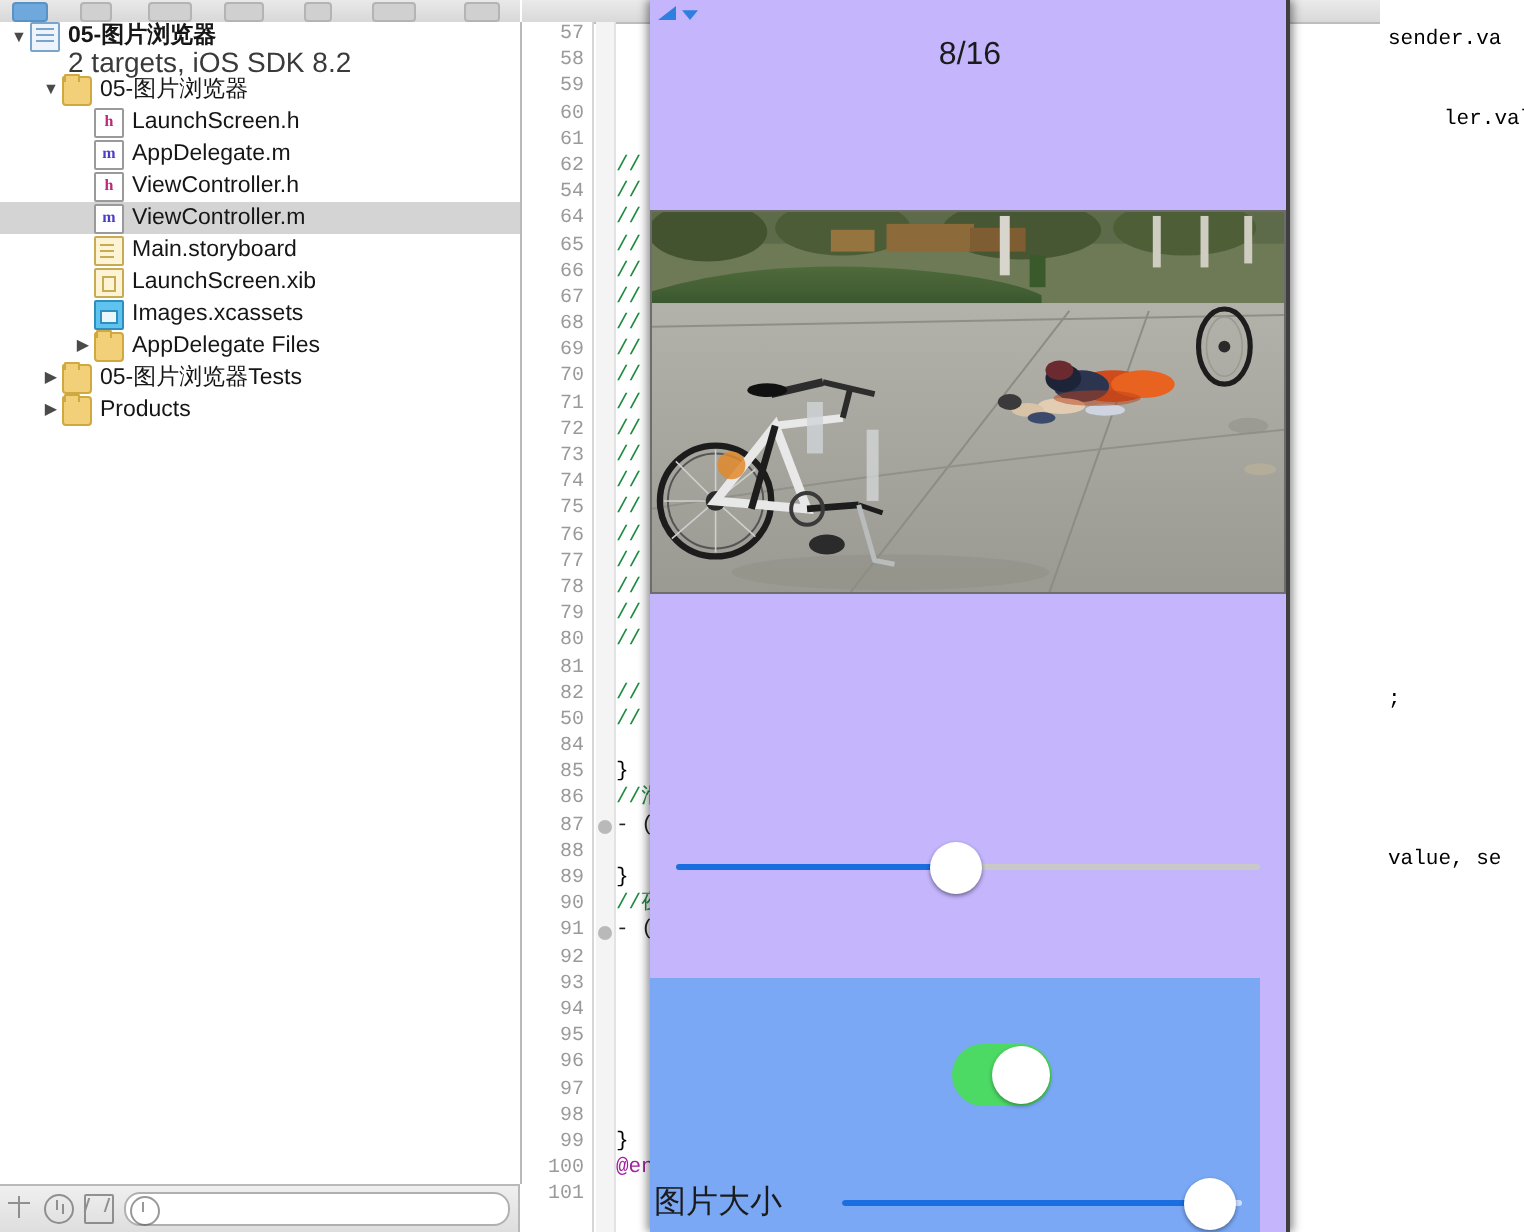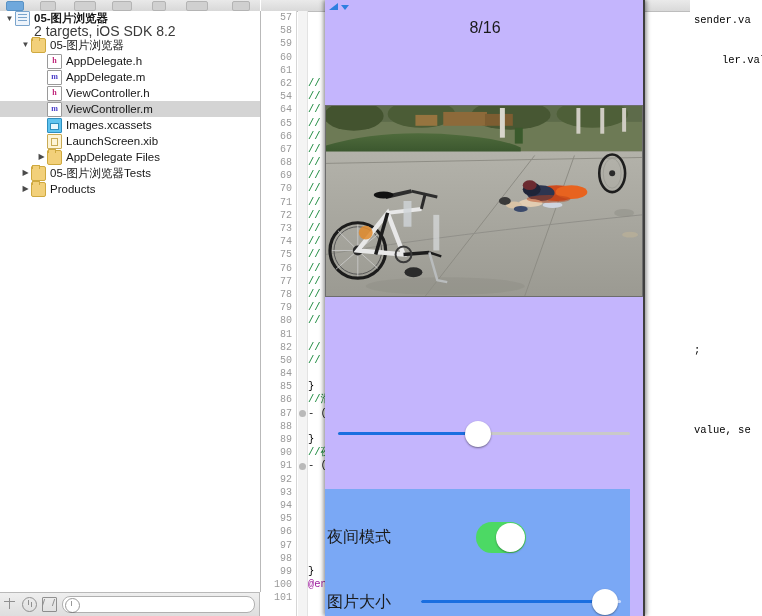--- a/index.html
+++ b/index.html
@@ -373,46 +373,51 @@
           </span>
         </div>
         <div class="nav-row" style="padding-left: 20px;">
           <span class="disc">▼</span>
           <span class="ico ico-folder"></span>
           <span>05-图片浏览器</span>
         </div>
         <div class="nav-row" style="padding-left: 36px;">
           <span class="disc none">▶</span>
           <span class="ico ico-file h">h</span>
-          <span>AppDelegate.h</span>
+          <span>LaunchScreen.h</span>
         </div>
         <div class="nav-row" style="padding-left: 36px;">
           <span class="disc none">▶</span>
           <span class="ico ico-file m">m</span>
           <span>AppDelegate.m</span>
         </div>
         <div class="nav-row" style="padding-left: 36px;">
           <span class="disc none">▶</span>
           <span class="ico ico-file h">h</span>
           <span>ViewController.h</span>
         </div>
         <div class="nav-row sel" style="padding-left: 36px;">
           <span class="disc none">▶</span>
           <span class="ico ico-file m">m</span>
           <span>ViewController.m</span>
         </div>
         <div class="nav-row" style="padding-left: 36px;">
           <span class="disc none">▶</span>
+          <span class="ico ico-sb"></span>
+          <span>Main.storyboard</span>
+        </div>
+        <div class="nav-row" style="padding-left: 36px;">
+          <span class="disc none">▶</span>
+          <span class="ico ico-xib"></span>
+          <span>LaunchScreen.xib</span>
+        </div>
+        <div class="nav-row" style="padding-left: 36px;">
+          <span class="disc none">▶</span>
           <span class="ico ico-xc"></span>
           <span>Images.xcassets</span>
-        </div>
-        <div class="nav-row" style="padding-left: 36px;">
-          <span class="disc none">▶</span>
-          <span class="ico ico-xib"></span>
-          <span>LaunchScreen.xib</span>
         </div>
         <div class="nav-row" style="padding-left: 36px;">
           <span class="disc">▶</span>
           <span class="ico ico-folder"></span>
           <span>AppDelegate Files</span>
         </div>
         <div class="nav-row" style="padding-left: 20px;">
           <span class="disc">▶</span>
           <span class="ico ico-folder"></span>
           <span>05-图片浏览器Tests</span>
@@ -543,21 +548,20 @@
 
     <div class="slider">
       <div class="sl-track"></div>
       <div class="sl-fill" id="slfill" style="width: 48%;"></div>
       <div class="sl-thumb" id="slthumb" style="left: 48%;"></div>
     </div>
 
     <div class="panel">
 
       <div class="panel-row" style="top:26px;">
-        <div class="panel-label">夜间模式</div>
         <div class="switch" style="left:151px;top:7px;">
           <div class="knob"></div>
         </div>
       </div>
 
       <div class="panel-row" style="top:91px;">
         <div class="panel-label">图片大小</div>
         <div class="slider2" id="slider2" style="left:96px;top:9px;width:200px;">
           <div class="sl2-track"></div>
           <div class="sl2-fill" id="sl2fill" style="width: 92%;"></div>

